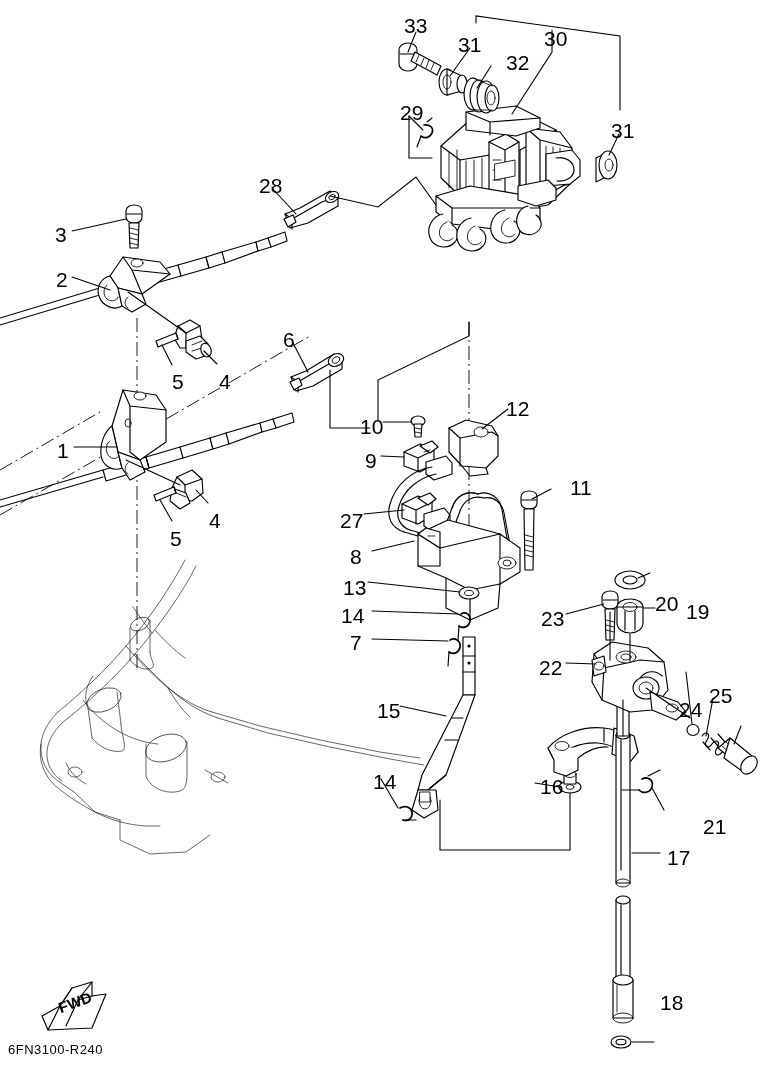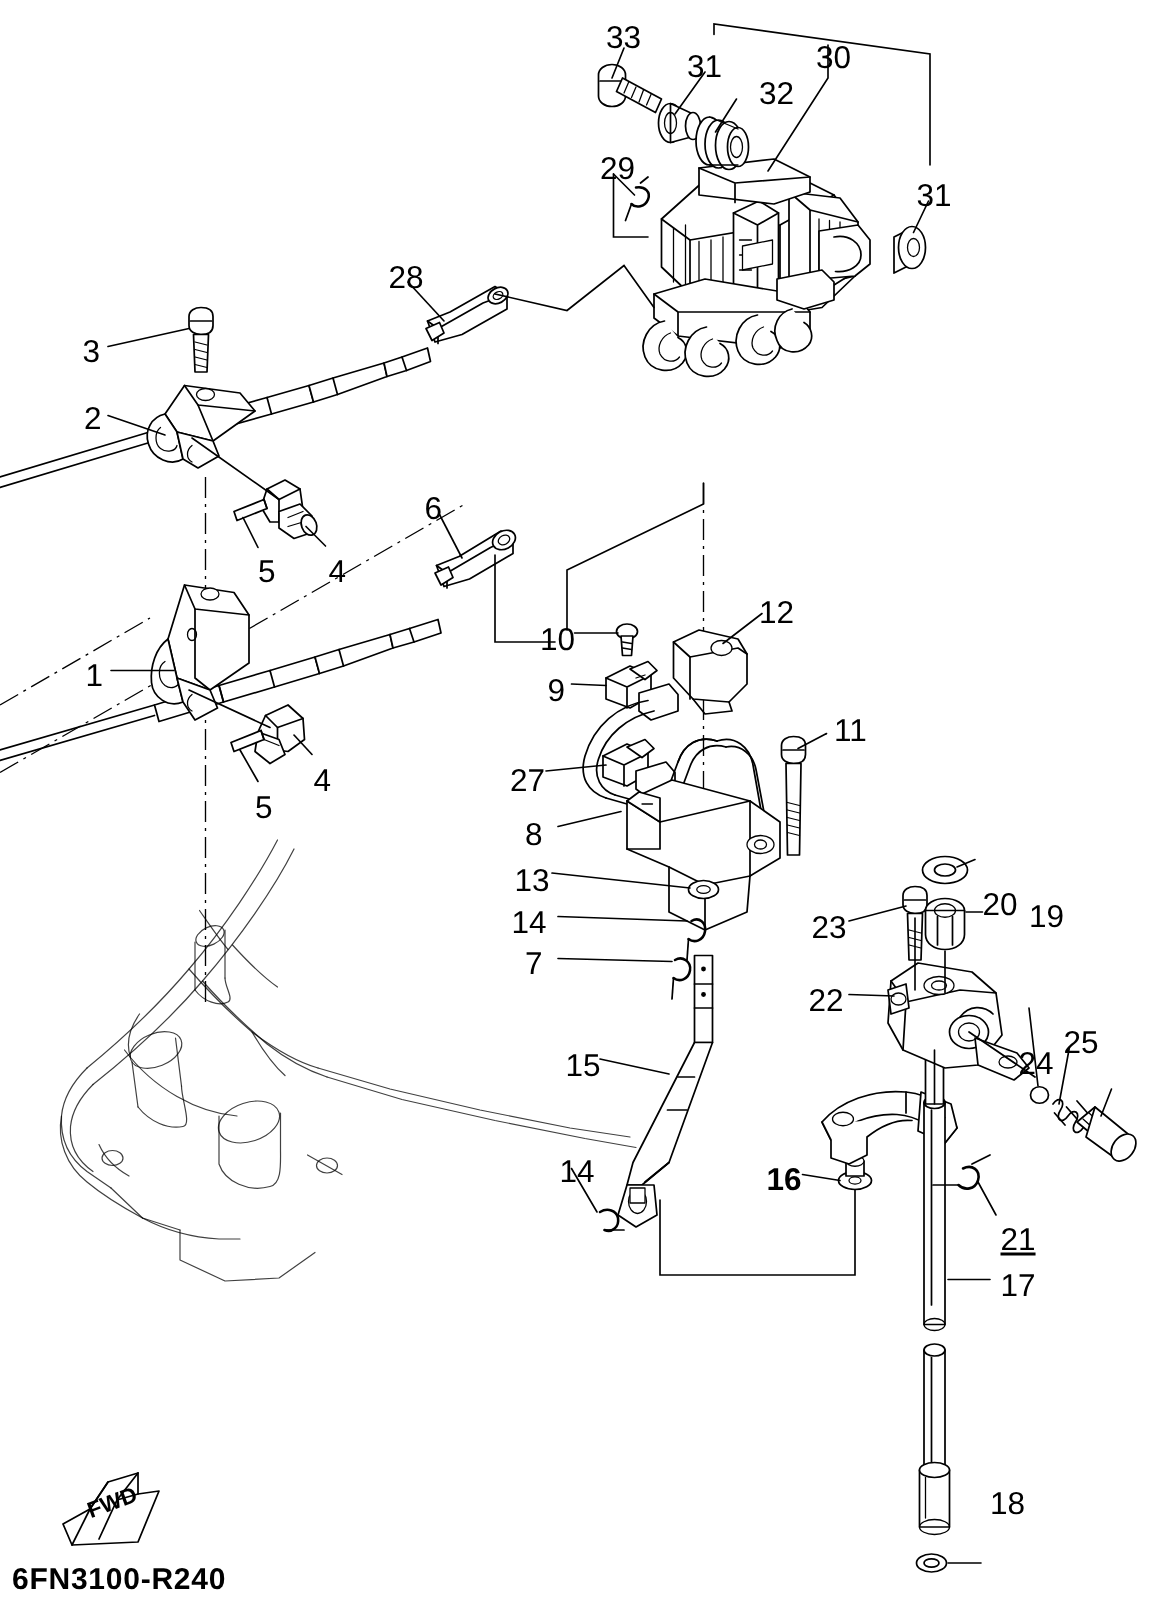--- a/index.html
+++ b/index.html
@@ -3,22 +3,22 @@
 <meta charset="utf-8">
 <style>
   html,body{margin:0;padding:0;background:#ffffff;}
   body{width:775px;height:1081px;position:relative;overflow:hidden;
        font-family:"Liberation Sans","DejaVu Sans",sans-serif;color:#000;}
   #stage{position:absolute;inset:0;width:775px;height:1081px;}
   #stage svg{position:absolute;left:0;top:0;}
   .cal{position:absolute;font-size:21px;font-weight:400;line-height:1;
        letter-spacing:0px;color:#000;white-space:nowrap;
        font-family:"Liberation Sans","DejaVu Sans",sans-serif;}
-  #partno{position:absolute;left:8px;top:1042px;font-size:20px;
-          letter-spacing:0.5px;font-weight:700;white-space:nowrap;text-align:right;}
+  #partno{position:absolute;left:8px;top:1042px;font-size:13px;
+          letter-spacing:0.5px;font-weight:400;white-space:nowrap;text-align:right;}
   #fwdtxt{position:absolute;left:56px;top:1000px;font-size:15px;font-weight:700;
           transform:rotate(-20deg);transform-origin:0 0;letter-spacing:0px;}
 </style>
 </head>
 <body>
 
 <div id="stage">
 
 <svg width="775" height="1081" viewBox="0 0 775 1081">
   <defs>
@@ -547,35 +547,35 @@
 <span class="cal" style="left:57px;top:440px;">1</span>
 <span class="cal" style="left:172px;top:371px;">5</span>
 <span class="cal" style="left:219px;top:371px;">4</span>
 <span class="cal" style="left:170px;top:528px;">5</span>
 <span class="cal" style="left:209px;top:510px;">4</span>
 <span class="cal" style="left:283px;top:329px;">6</span>
 <span class="cal" style="left:360px;top:416px;">10</span>
 <span class="cal" style="left:365px;top:450px;">9</span>
 <span class="cal" style="left:506px;top:398px;">12</span>
 <span class="cal" style="left:340px;top:510px;">27</span>
-<span class="cal" style="left:556px;top:477px;">11</span>
+<span class="cal" style="left:570px;top:477px;">11</span>
 <span class="cal" style="left:350px;top:546px;">8</span>
 <span class="cal" style="left:343px;top:577px;">13</span>
 <span class="cal" style="left:341px;top:605px;">14</span>
 <span class="cal" style="left:350px;top:632px;">7</span>
 <span class="cal" style="left:377px;top:700px;">15</span>
 <span class="cal" style="left:373px;top:771px;">14</span>
-<span class="cal" style="left:511px;top:776px;font-weight:bold;">16</span>
+<span class="cal" style="left:540px;top:776px;">16</span>
 <span class="cal" style="left:541px;top:608px;text-align:center;">23</span>
 <span class="cal" style="left:655px;top:565px;margin-top:28px;">20</span>
 <span class="cal" style="left:686px;top:601px;">19</span>
 <span class="cal" style="left:539px;top:657px;">22</span>
 <span class="cal" style="left:679px;top:659px;margin-top:40px;">24</span>
 <span class="cal" style="left:709px;top:685px;">25</span>
 <span class="cal" style="left:738px;top:713px;margin-left:39px;">26</span>
-<span class="cal" style="left:667px;top:816px;text-decoration:underline;">21</span>
+<span class="cal" style="left:703px;top:816px;">21</span>
 <span class="cal" style="left:667px;top:847px;">17</span>
 <span class="cal" style="left:660px;top:992px;">18</span>
 
 <span id="fwdtxt">FWD</span>
 <span id="partno">6FN3100-R240</span>
 
 </div>
 
 </body></html>

